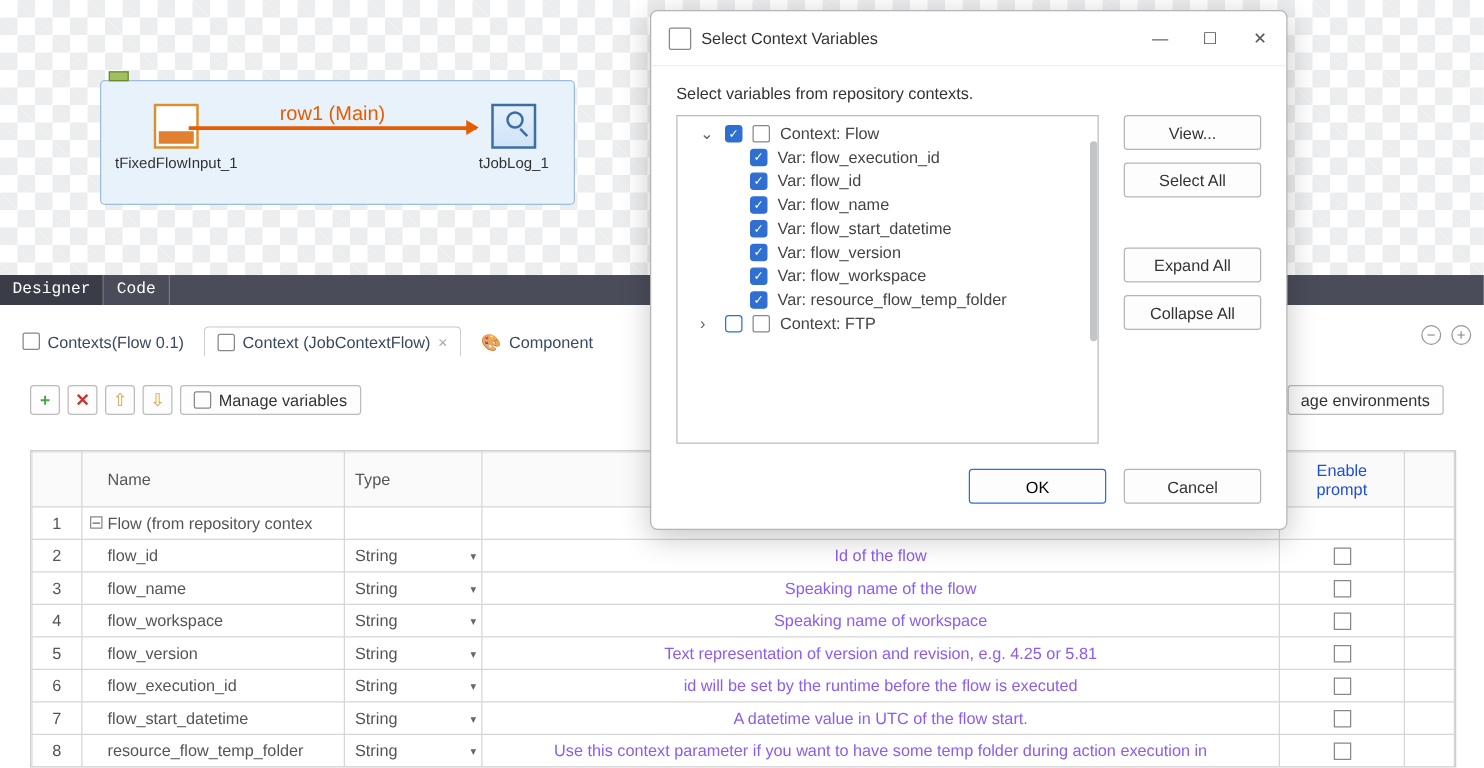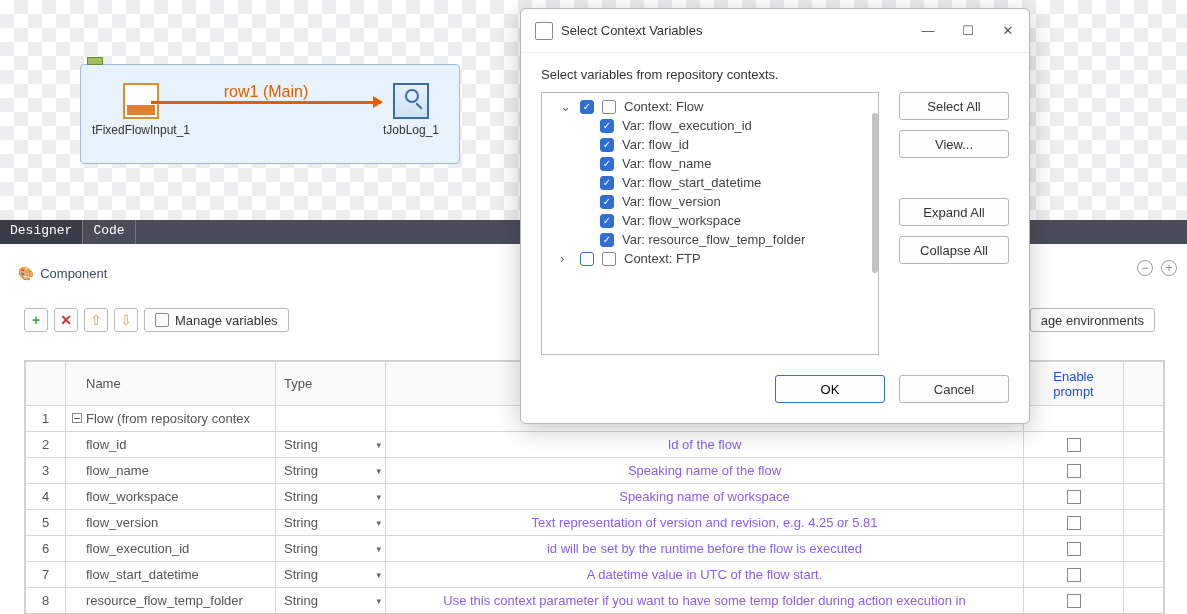--- a/index.html
+++ b/index.html
@@ -113,20 +113,29 @@
   </div>
 </div>
 
 <div class="tabstrip">
   <div class="tab active">Designer</div>
   <div class="tab">Code</div>
 </div>
 
 <div class="panel-tabs">
   <div class="ptab">
+    <span class="ptab-icon"></span>
+    <span>Contexts(Flow 0.1)</span>
+  </div>
+  <div class="ptab active">
+    <span class="ptab-icon"></span>
+    <span>Context (JobContextFlow)</span>
+    <span style="color:#aaa;">×</span>
+  </div>
+  <div class="ptab">
     <span>🎨</span>
     <span>Component</span>
   </div>
 </div>
 <div class="panel-topright">
   <span class="circle-btn">−</span>
   <span class="circle-btn">+</span>
 </div>
 
 <div class="toolbar">
@@ -289,22 +298,22 @@
           </div>
         </div>
       <div class="tree-row ctx">
         <span class="expander">›</span>
         <span class="chk off"></span>
         <span class="ctx-icon"></span>
         <span>Context: FTP</span>
       </div>
     </div>
     <div class="side-buttons">
+      <div class="btn">View...</div>
       <div class="btn">Select All</div>
-      <div class="btn">View...</div>
       <div style="height:20px"></div>
       <div class="btn">Expand All</div>
       <div class="btn">Collapse All</div>
     </div>
   </div>
   <div class="dialog-footer">
     <div class="btn primary">OK</div>
     <div class="btn">Cancel</div>
   </div>
 </div>

